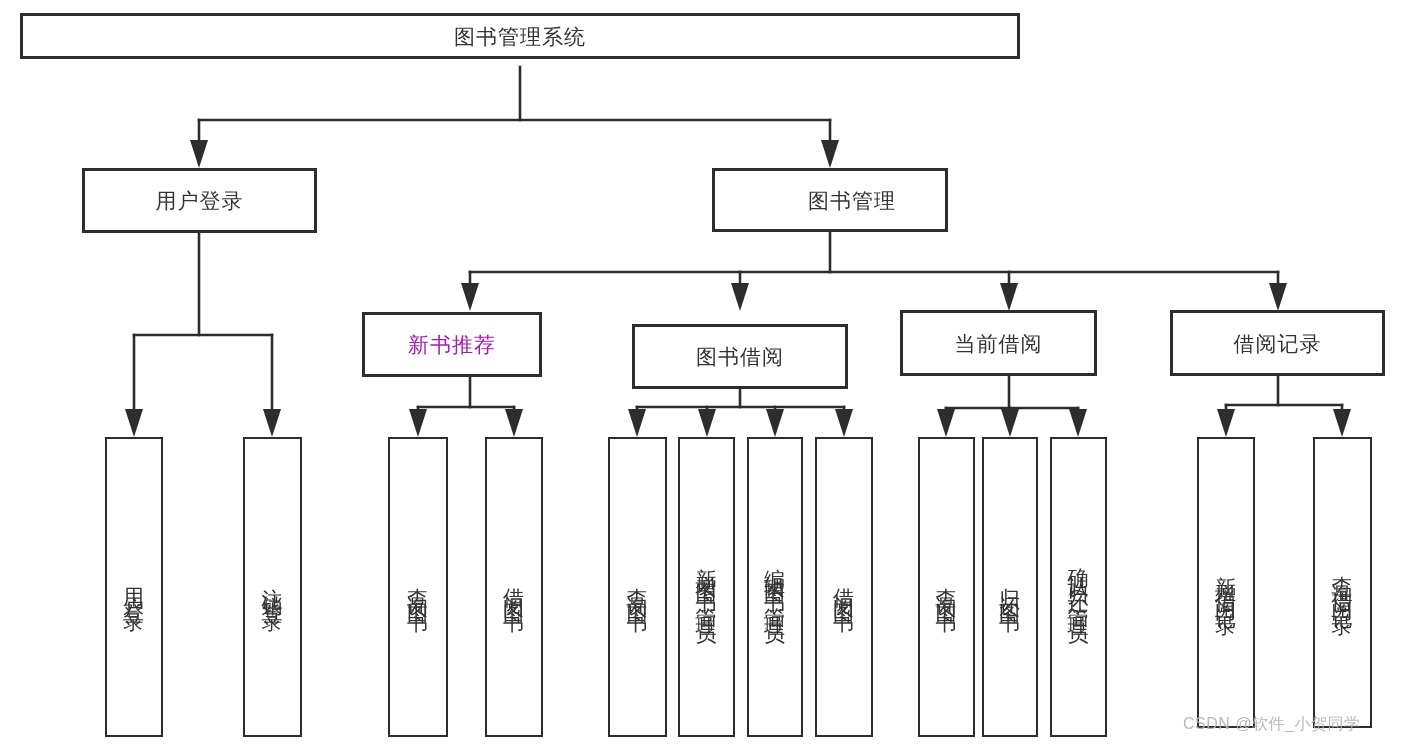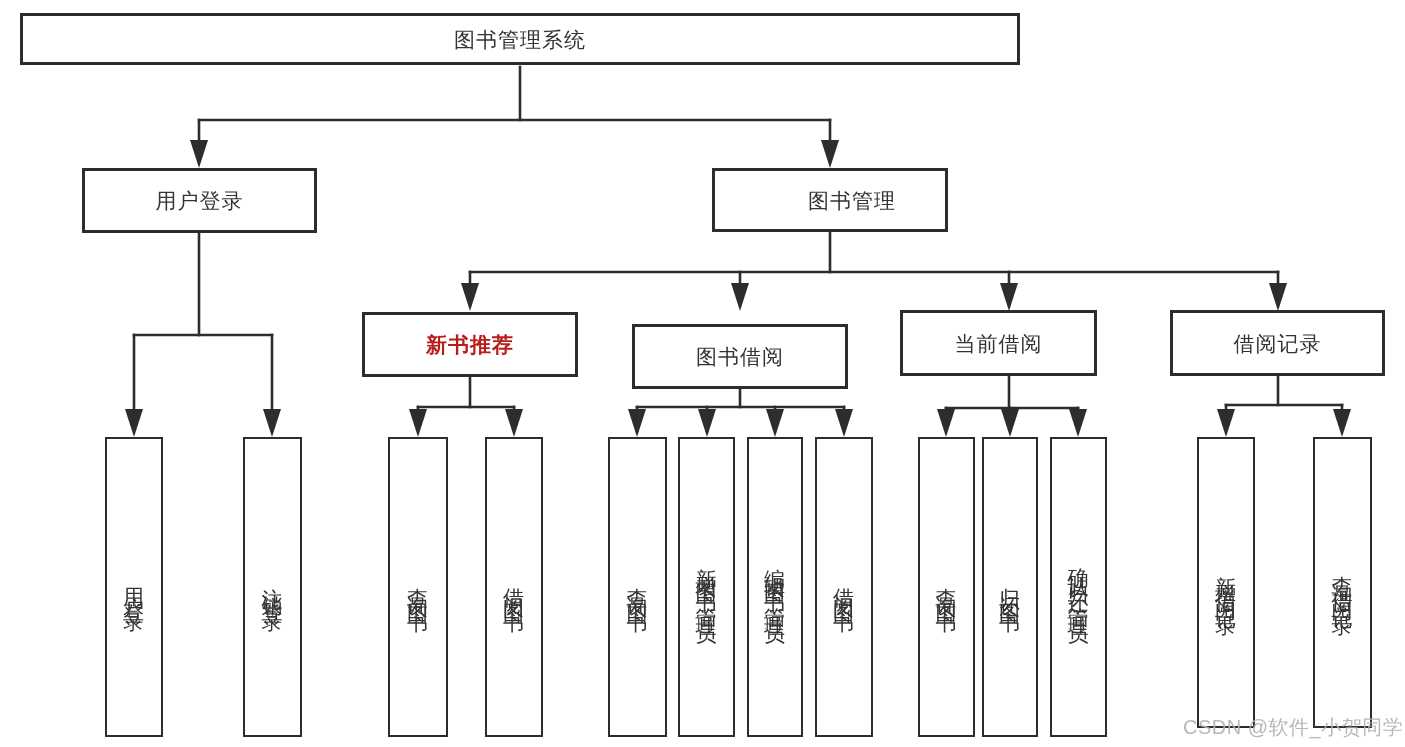--- a/index.html
+++ b/index.html
@@ -27,21 +27,21 @@
   .node.h { letter-spacing:1px; white-space:nowrap; }
   .node.v {
     writing-mode:vertical-rl;
     text-orientation:mixed;
     letter-spacing:8px;
     border-width:2.5px;
   }
   #watermark {
     position:absolute;
     left:1183px; top:714px;
-    font-size:20px;
+    font-size:16px;
     letter-spacing:0.5px;
     color:#b2b2b2;
     opacity:0.92;
     white-space:nowrap;
     z-index:5;
   }
 </style>
 </head>
 <body>
 
@@ -94,30 +94,30 @@
       <line x1="1078" y1="408" x2="1078" y2="415" stroke="#2d2d2d" stroke-width="2.6" stroke-linecap="square"></line>
       <polygon points="1069,409 1087,409 1078,437" fill="#2d2d2d"></polygon>
       <line x1="1278" y1="376" x2="1278" y2="405" stroke="#2d2d2d" stroke-width="2.6" stroke-linecap="square"></line>
       <line x1="1226" y1="405" x2="1342" y2="405" stroke="#2d2d2d" stroke-width="2.6" stroke-linecap="square"></line>
       <line x1="1226" y1="405" x2="1226" y2="415" stroke="#2d2d2d" stroke-width="2.6" stroke-linecap="square"></line>
       <polygon points="1217,409 1235,409 1226,437" fill="#2d2d2d"></polygon>
       <line x1="1342" y1="405" x2="1342" y2="415" stroke="#2d2d2d" stroke-width="2.6" stroke-linecap="square"></line>
       <polygon points="1333,409 1351,409 1342,437" fill="#2d2d2d"></polygon>
     </svg>
   <div id="nodes">
-      <div class="node h" style="left: 20px; top: 13px; width: 1000px; height: 52px; border-color: rgb(45, 45, 45); color: rgb(51, 51, 51);">
+      <div class="node h" style="left: 20px; top: 13px; width: 1000px; height: 46px; border-color: rgb(45, 45, 45); color: rgb(51, 51, 51);">
         <span>图书管理系统</span>
       </div>
       <div class="node h" style="left: 82px; top: 168px; width: 235px; height: 65px; border-color: rgb(45, 45, 45); color: rgb(51, 51, 51);">
         <span>用户登录</span>
       </div>
       <div class="node h" style="left: 712px; top: 168px; width: 236px; height: 64px; border-color: rgb(45, 45, 45); color: rgb(51, 51, 51); padding-left: 44px;">
         <span>图书管理</span>
       </div>
-      <div class="node h" style="left: 362px; top: 312px; width: 216px; height: 65px; border-color: rgb(45, 45, 45); color: #b91c1c; font-weight: bold;">
+      <div class="node h" style="left: 362px; top: 312px; width: 180px; height: 65px; border-color: rgb(45, 45, 45); color: #a21caf;">
         <span>新书推荐</span>
       </div>
       <div class="node h" style="left: 632px; top: 312px; width: 216px; height: 65px; border-color: rgb(45, 45, 45); color: rgb(51, 51, 51); margin-top: 12px;">
         <span>图书借阅</span>
       </div>
       <div class="node h" style="left: 900px; top: 310px; width: 197px; height: 66px; border-color: rgb(45, 45, 45); color: rgb(51, 51, 51);">
         <span>当前借阅</span>
       </div>
       <div class="node h" style="left: 1170px; top: 310px; width: 215px; height: 66px; border-color: rgb(45, 45, 45); color: rgb(51, 51, 51);">
         <span>借阅记录</span>

